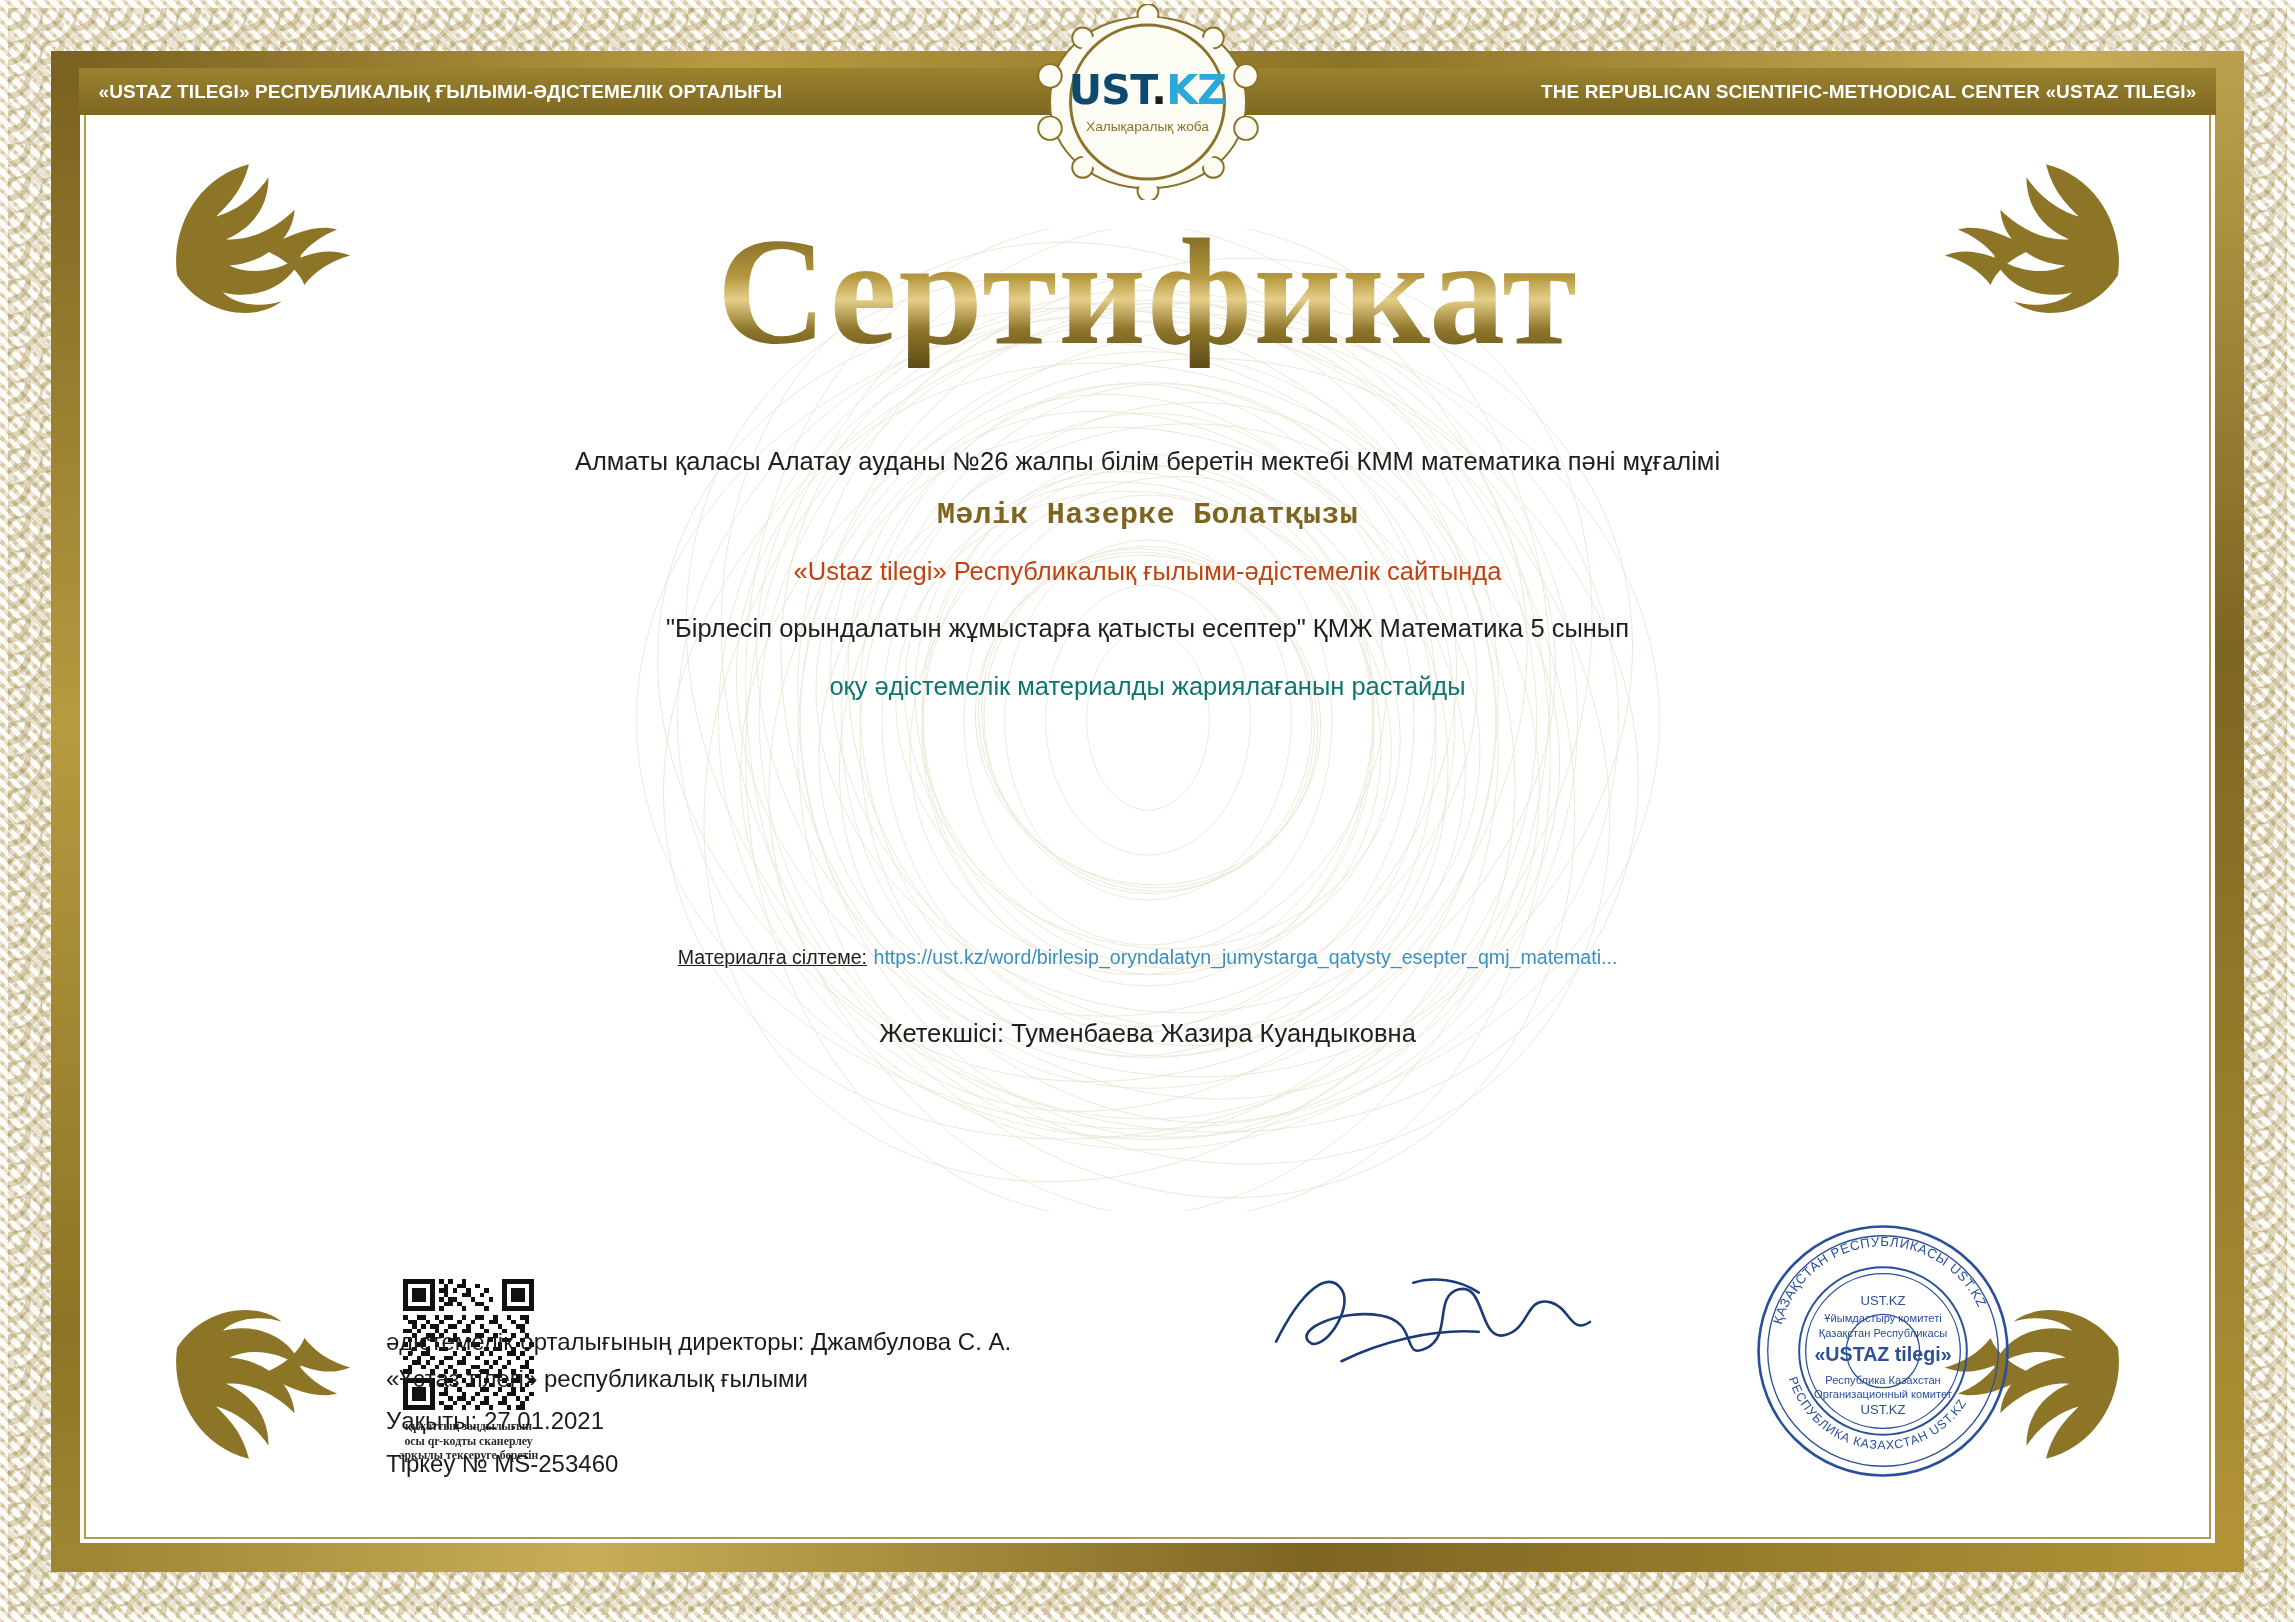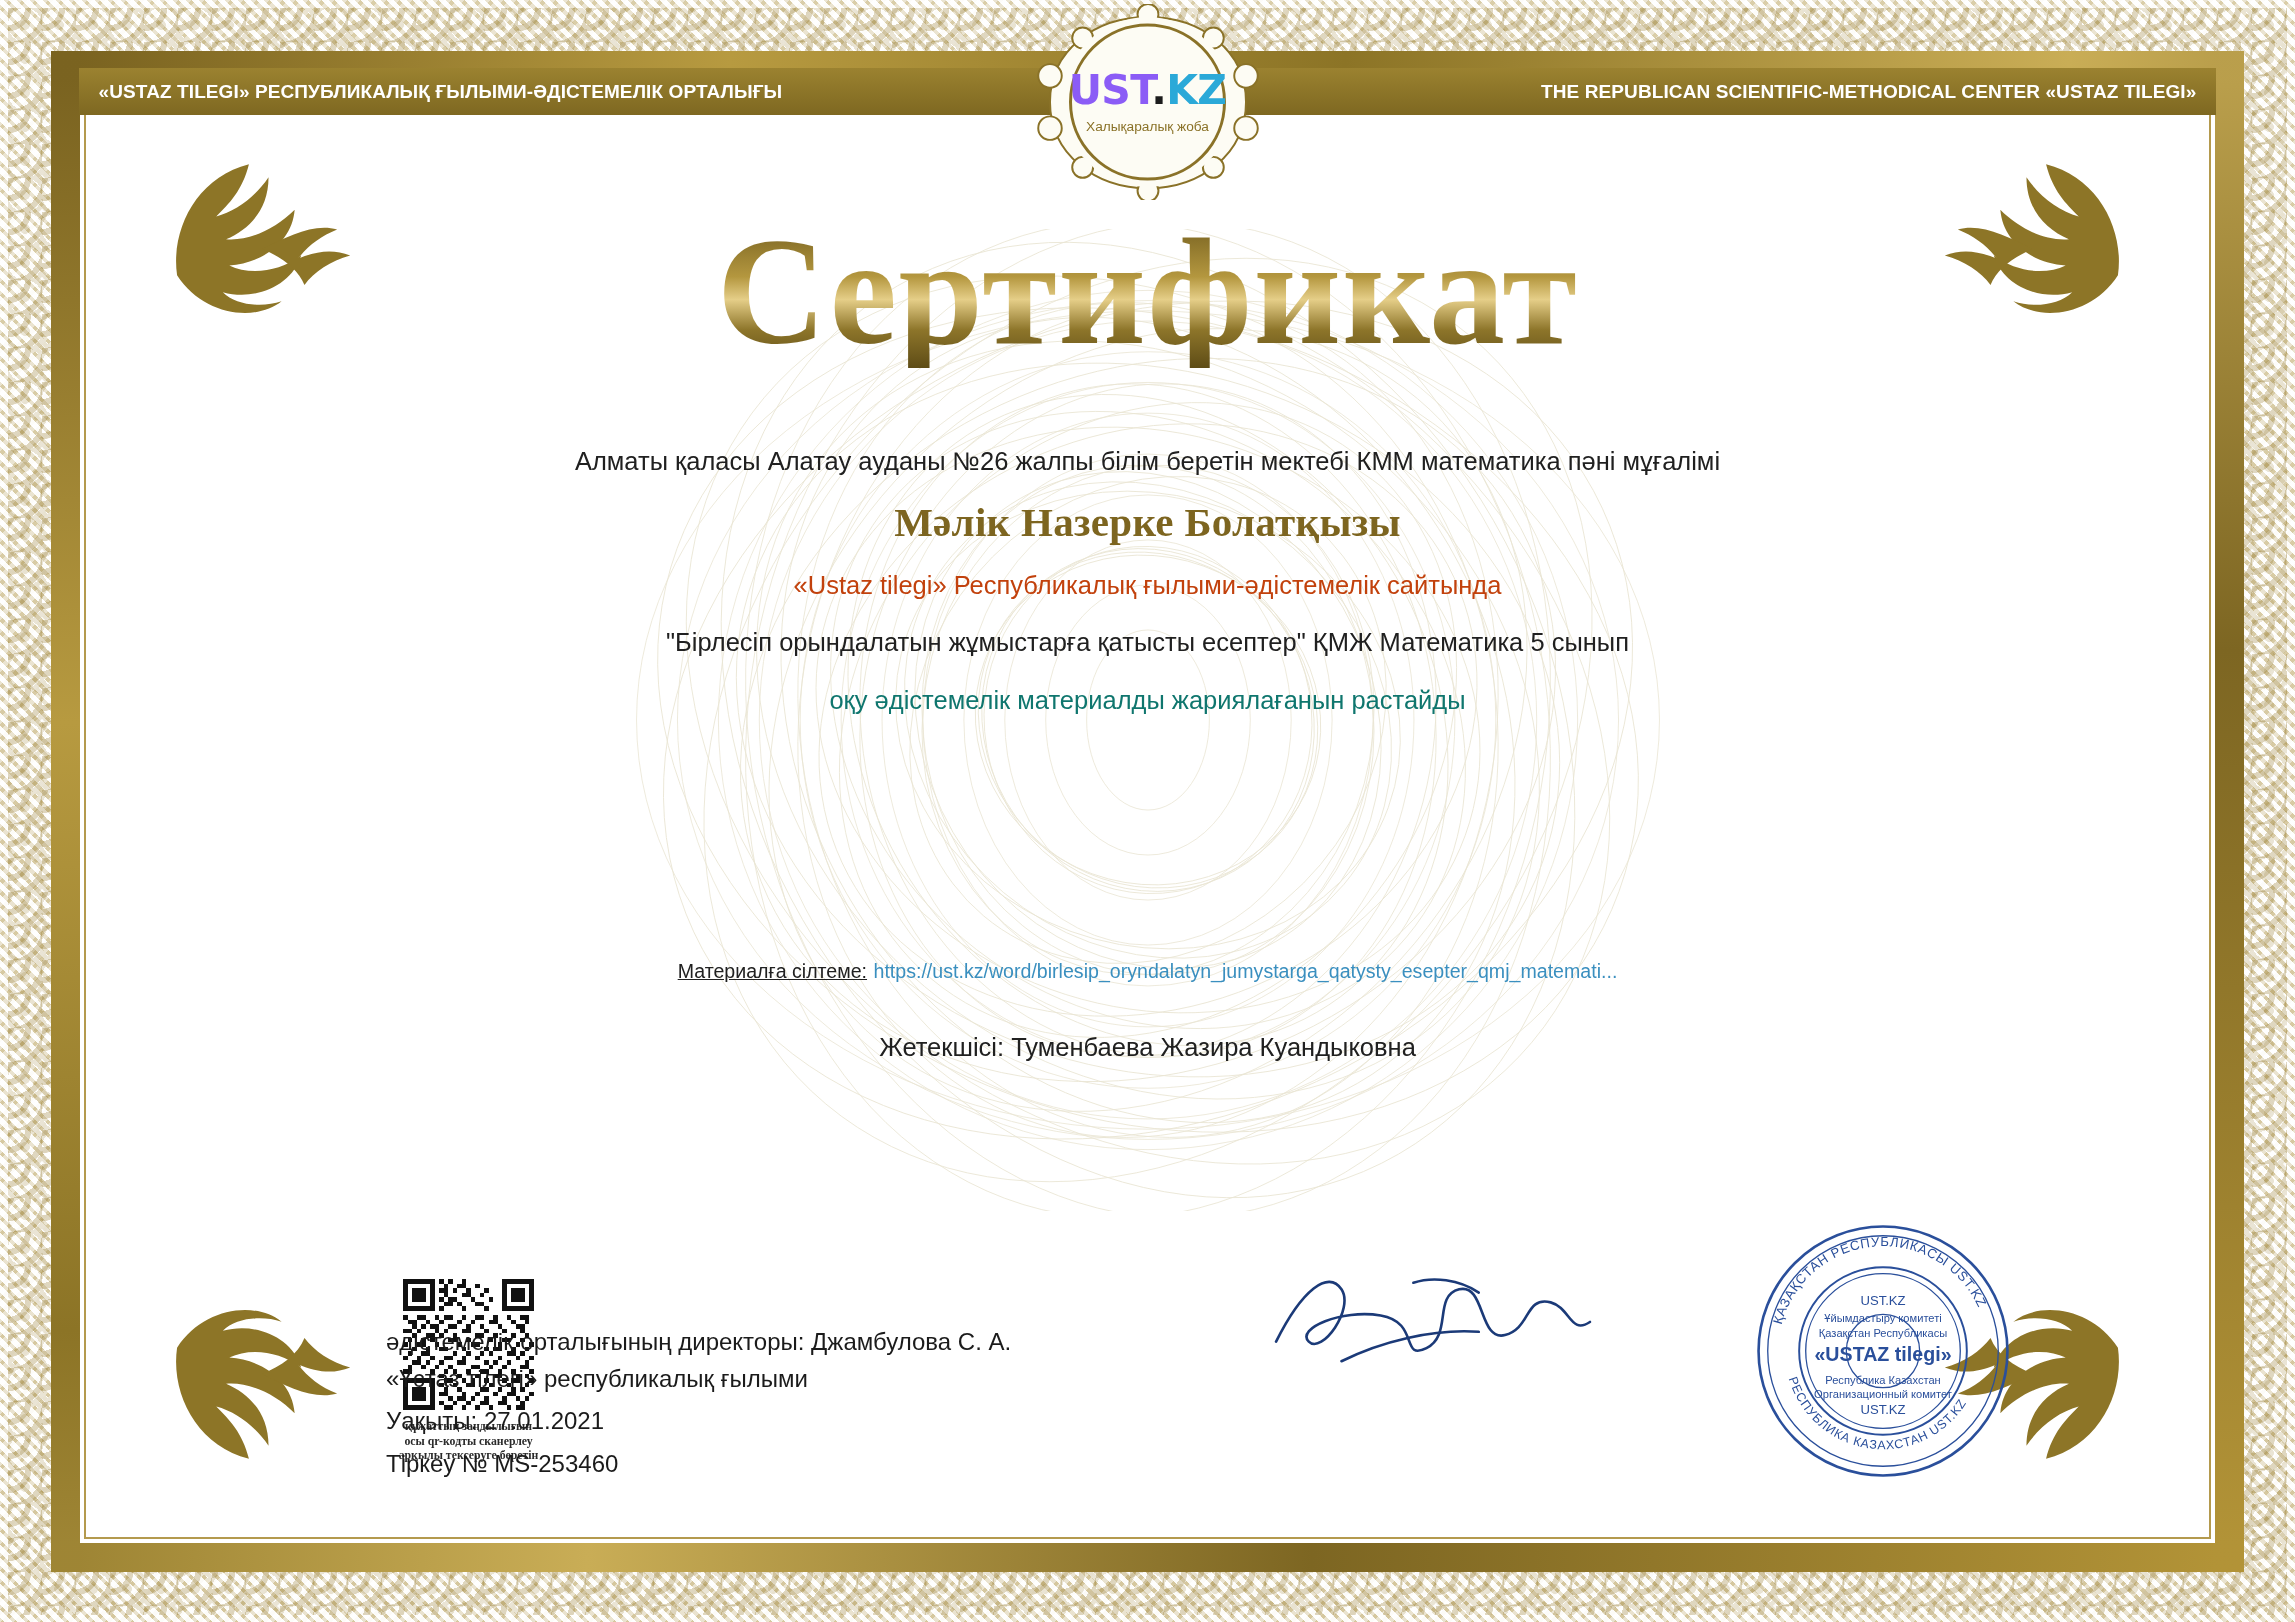--- a/index.html
+++ b/index.html
@@ -109,21 +109,21 @@
     align-items: center;
     justify-content: center;
   }
   .logo-main {
     font-size: 41px;
     font-weight: bold;
     letter-spacing: -0.7px;
     line-height: 1;
     font-family: "DejaVu Sans", sans-serif;
   }
-  .logo-main .p1 { color: #8b5cf6; }
+  .logo-main .p1 { color: #0c4a6e; }
   .logo-main .p2 { color: #1c1c1c; }
   .logo-main .p3 { color: #2ba9d8; }
   .logo-sub {
     margin-top: 7.9px;
     font-size: 13.7px;
     color: #8a7228;
   }
 
   
   .content {
@@ -147,22 +147,22 @@
     letter-spacing: 1.3px;
   }
 
   .line-1 {
     margin-top: 79px;
     font-size: 25.5px;
     color: #202020;
   }
   .recipient {
     margin-top: 22px;
-    font-family: Liberation Serif, serif;
-    font-size: 41px;
+    font-family: Liberation Mono, monospace;
+    font-size: 30px;
     font-weight: bold;
     color: #7d6520;
     letter-spacing: 0.3px;
   }
   .line-2 {
     margin-top: 25px;
     font-size: 25.5px;
     color: #c2410c;
   }
   .line-3 {

